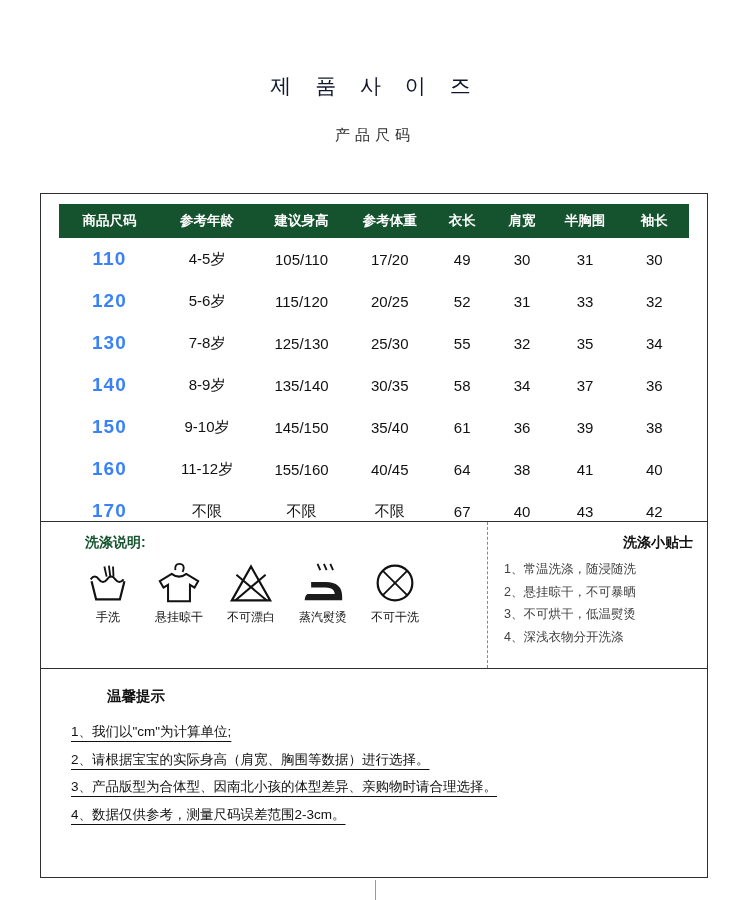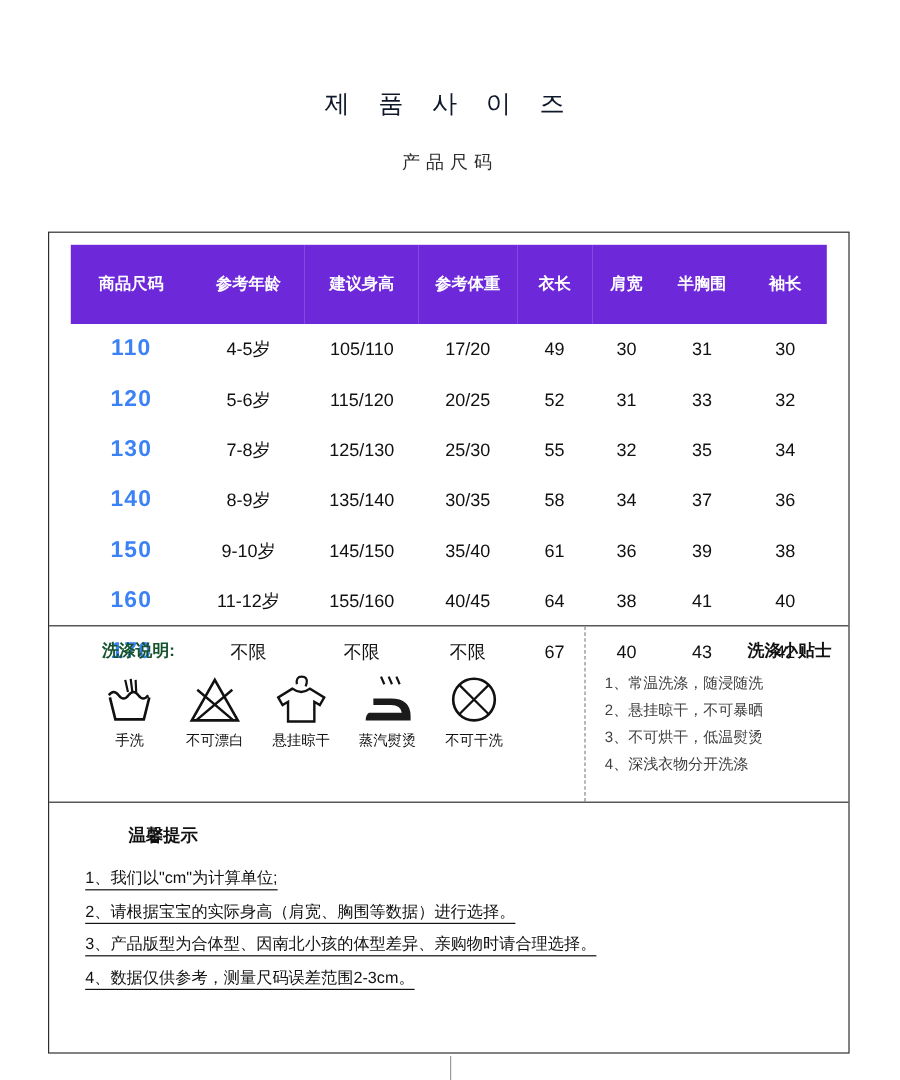--- a/index.html
+++ b/index.html
@@ -43,25 +43,25 @@
     background: #fff;
   }
   
   .table-wrap { height: 327px; padding: 10px 18px 0 18px; box-sizing: border-box; }
   table.size-table {
     width: 100%;
     border-collapse: collapse;
     table-layout: fixed;
   }
   .size-table th {
-    background: #6d28d9;
+    background: #14532d;
     color: #fff;
     font-size: 13.5px;
     font-weight: bold;
-    padding: 24px 0;
+    padding: 8px 0;
     text-align: center;
     white-space: nowrap;
   }
   .size-table td {
     text-align: center;
     font-size: 15px;
     padding: 10px 0;
     color: #111;
     white-space: nowrap;
   }
@@ -241,35 +241,35 @@
                 <path d="M7 21 L12 41 L38 41 L43 21" fill="none" stroke="#111" stroke-width="2.4"></path>
                 <path d="M21 5 l2.5 11 M26 4 l1.5 12 M30.5 5 l0.5 11" fill="none" stroke="#111" stroke-width="2"></path>
               </svg>
             </div>
             <div class="label">手洗</div>
           </div>
 
           <div class="wash-icon">
             <div class="glyph">
               <svg viewBox="0 0 50 46" width="46" height="42">
+                <path d="M21 9 q-1 -7 4.5 -7 q5.5 0 4.5 6 l-1 3" fill="none" stroke="#111" stroke-width="2"></path>
+                <path d="M17 13 L4 21 L8 28 L13 25 L13 43 L37 43 L37 25 L42 28 L46 21 L33 13 Q25 19 17 13 Z" fill="none" stroke="#111" stroke-width="2.2"></path>
+              </svg>
+            </div>
+            <div class="label">悬挂晾干</div>
+          </div>
+
+          <div class="wash-icon">
+            <div class="glyph">
+              <svg viewBox="0 0 50 46" width="46" height="42">
                 <path d="M25 5 L46 42 L4 42 Z" fill="none" stroke="#111" stroke-width="2.4"></path>
                 <path d="M9 14 L42 42 M41 14 L8 42" stroke="#111" stroke-width="2.2" fill="none"></path>
               </svg>
             </div>
             <div class="label">不可漂白</div>
-          </div>
-
-          <div class="wash-icon">
-            <div class="glyph">
-              <svg viewBox="0 0 50 46" width="46" height="42">
-                <path d="M21 9 q-1 -7 4.5 -7 q5.5 0 4.5 6 l-1 3" fill="none" stroke="#111" stroke-width="2"></path>
-                <path d="M17 13 L4 21 L8 28 L13 25 L13 43 L37 43 L37 25 L42 28 L46 21 L33 13 Q25 19 17 13 Z" fill="none" stroke="#111" stroke-width="2.2"></path>
-              </svg>
-            </div>
-            <div class="label">悬挂晾干</div>
           </div>
 
           <div class="wash-icon">
             <div class="glyph">
               <svg viewBox="0 0 50 46" width="46" height="42">
                 <path d="M19 2 l3 7 M26 2 l3 7 M33 2 l3 7" stroke="#111" stroke-width="2" fill="none"></path>
                 <path d="M5 42 L46 42 L46 38 Q46 22 28 22 L12 22 L12 28 L28 28 Q37 28 38 35 L8 35 Q5 37 5 42 Z" fill="#1b1b1b"></path>
               </svg>
             </div>
             <div class="label">蒸汽熨烫</div>

